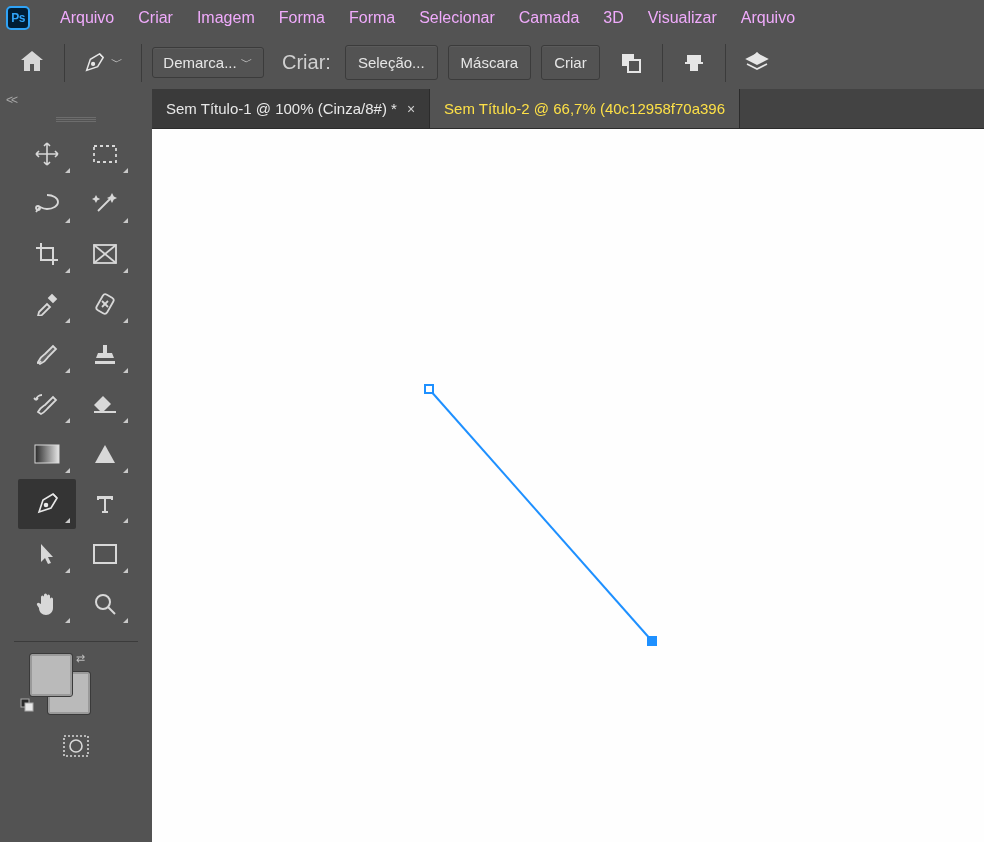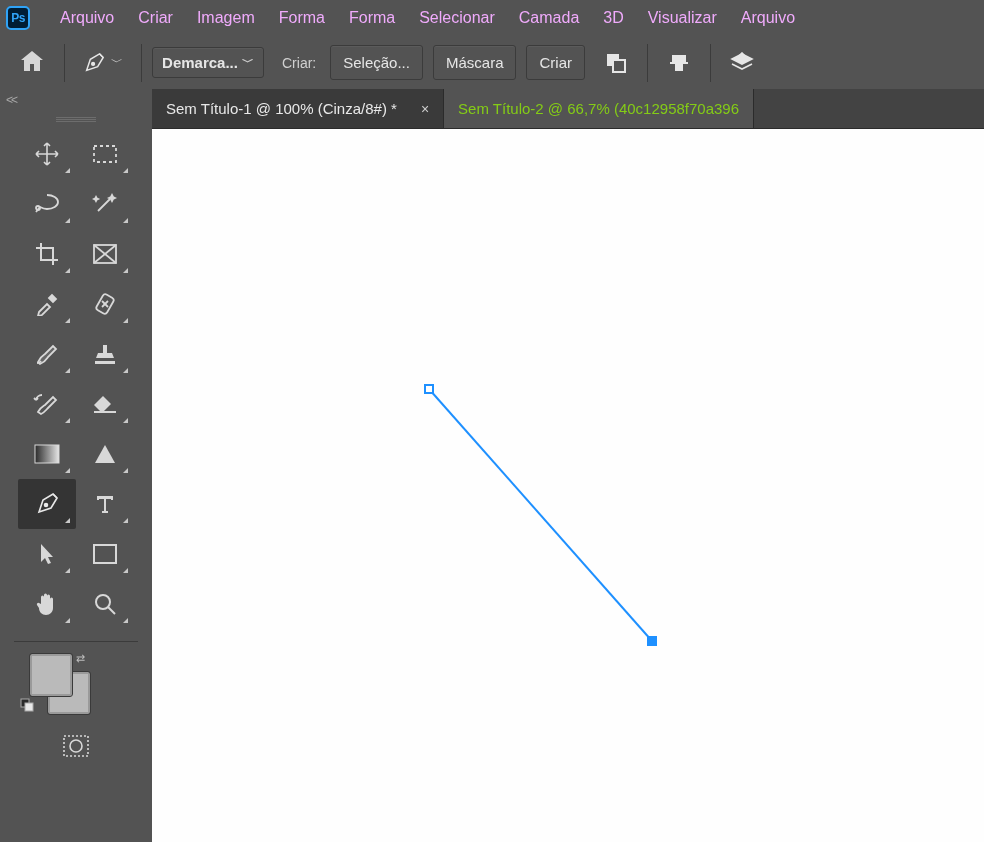--- a/index.html
+++ b/index.html
@@ -13,22 +13,22 @@
 
   
   .optionsbar { height: 53px; background: #535353; display:flex; align-items:center; padding: 0 10px; gap: 10px; }
   .home-wrap { padding: 6px 10px; }
   .home-icon { color:#d6d6d6; }
   .vsep { width:1px; height:38px; background:#3b3b3b; }
   .tooldrop { display:flex; align-items:center; gap:6px; padding:4px 8px; }
   .chev { font-size:12px; color:#ccc; }
 
   .ob-btn { background:#535353; border:1px solid #3b3b3b; border-radius:3px; padding:8px 12px; font-size:15px; color:#e6e6e6; display:flex; align-items:center; gap:4px; cursor:default; box-shadow: inset 0 1px 0 rgba(255,255,255,0.05); justify-content: flex-end; }
-  .ob-btn.narrow { padding:6px 8px; min-width:112px; justify-content:center;font-weight:bold; }
-  .ob-label { font-size:14px; color:#d0d0d0; padding: 0 4px 0 8px;}
+  .ob-btn.narrow { padding:6px 8px; min-width:112px; justify-content:center; }
+  .ob-label { font-size:20px; color:#d0d0d0; padding: 0 4px 0 8px;}
   .ob-icon { width:42px; height:32px; display:flex; align-items:center; justify-content:center; color:#e6e6e6; }
 
   
   .workarea { display:flex; height: calc(842px - 36px - 53px); }
   .left-rail { width: 152px; background:#535353; display:flex; flex-direction:column; }
   .collapse-row { height:28px; display:flex; align-items:flex-start; padding: 4px 6px; }
   .collapse-btn { color:#a8a8a8; font-size:12px; letter-spacing:-2px; }
   .grip { margin: 0 auto; height:6px; width:40px; background-image:linear-gradient(#6d6d6d 50%, transparent 50%); background-size: 4px 2px; }
 
   .tool-grid { display:grid; grid-template-columns: 58px 58px; grid-auto-rows: 50px; justify-content:center; gap:0; padding: 6px 10px; }
@@ -37,22 +37,22 @@
   .tool-corner::after { content:""; position:absolute; right:6px; bottom:6px; width:0; height:0; border-left:5px solid transparent; border-bottom:5px solid #c9c9c9; }
   .swatches { padding: 8px 0 0 30px; position:relative; height:80px;}
   .sw-front { position:absolute; top:6px; left:30px; width:42px; height:42px; background:#bababa; border:2px solid #9a9a9a; outline:1px solid #3a3a3a; border-radius:2px; z-index:2; }
   .sw-back { position:absolute; top:24px; left:48px; width:42px; height:42px; background:#bababa; border:2px solid #9a9a9a; outline:1px solid #3a3a3a; border-radius:2px; }
   .mini-swap { position:absolute; top:4px; left:76px; color:#bdbdbd; font-size:11px;}
   .mini-default { position:absolute; top:50px; left:20px; color:#bdbdbd; }
   .mask-quick { display:flex; justify-content:center; padding-top:6px; }
 
   .center-col { flex:1; display:flex; flex-direction:column; background:#262626; }
   .doc-tabs { height:40px; background:#434343; display:flex; align-items:stretch; border-bottom:1px solid #2b2b2b; }
-  .doc-tab { display:flex; align-items:center; padding:0 14px; gap:24px; font-size:15px; color:#e8e8e8; background:#3a3a3a; border-right:1px solid #2b2b2b; white-space:nowrap; }
-  .doc-tab.inactive { background:#535353; color:#84cc16; }
+  .doc-tab { display:flex; align-items:center; padding:0 14px; gap:10px; font-size:15px; color:#e8e8e8; background:#3a3a3a; border-right:1px solid #2b2b2b; white-space:nowrap; }
+  .doc-tab.inactive { background:#535353; color:#fde047; }
   .doc-tab .close { font-size:14px; color:#cfcfcf; }
   .canvas-wrap { flex:1; background:#262626; padding:0; display:flex; }
   .canvas { flex:1; background:#fefefe; position:relative; margin-left:0; }
   .anchor { position:absolute; width:10px; height:10px; border:2px solid #1e90ff; background:#fff; }
   .anchor.solid { background:#1e90ff; }
   svg.path-svg { position:absolute; inset:0; width:100%; height:100%; }
 </style>
 </head>
 <body>
 

